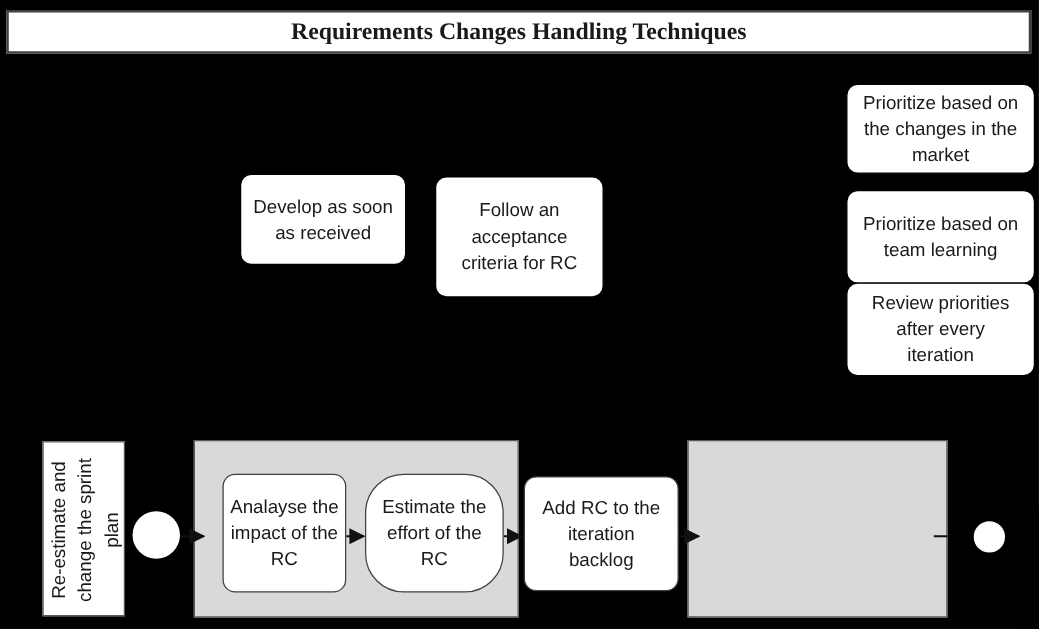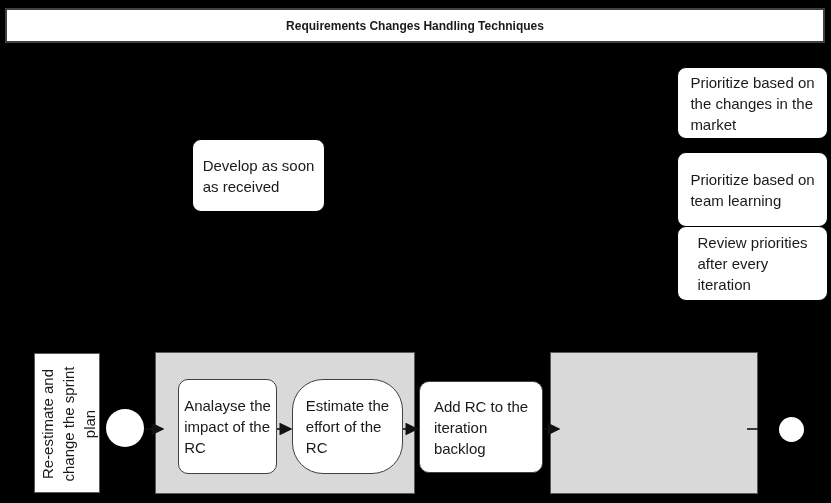--- a/index.html
+++ b/index.html
@@ -14,27 +14,28 @@
   }
   .node, .title-box, .vbox, .container, .circle {
     position: absolute;
     box-sizing: border-box;
   }
   .title-box {
     left: 5px; top: 8px; width: 820px; height: 35px;
     background: var(--box-fill, #fff);
     border: 2px solid var(--node-border, #3f3f3f);
     display: flex; align-items: center; justify-content: center;
-    font-size: 12px; font-weight: bold;
+    font-size: 19px; font-weight: bold;
     z-index: 3;
+    font-family: Liberation Serif, serif;
   }
   .node {
     background: var(--box-fill, #fff);
     display: flex; align-items: center; justify-content: center;
-    text-align: left;
+    text-align: center;
     font-size: 15px; line-height: 21px;
     white-space: pre-line;
     z-index: 3;
   }
   .node.top { border-radius: 9px; border: 1px solid #000; }
   .node.flow { border-radius: 10px; border: 1.5px solid var(--node-border, #404040); }
   .container {
     background: var(--container-fill, #d9d9d9);
     border: 1px solid var(--container-border, #595959);
     z-index: 1;
@@ -71,20 +72,23 @@
 <body>
 
 <div class="stage">
 
   <div class="title-box">
     <span>Requirements Changes Handling Techniques</span>
   </div>
 
   <div class="node top" style="left:192px; top:139px; width:133px; height:73px;">Develop as soon
 as received</div>
+  <div class="node top" style="left:348px; top:141px; width:135px; height:97px;">Follow an
+acceptance
+criteria for RC</div>
 
   <div class="node top" style="left:677px; top:67px; width:151px; height:72px;">Prioritize based on
 the changes in the
 market</div>
   <div class="node top" style="left:677px; top:152px; width:151px; height:75px;">Prioritize based on
 team learning</div>
   <div class="node top" style="left:677px; top:226px; width:151px; height:75px;">Review priorities
 after every
 iteration</div>
 

